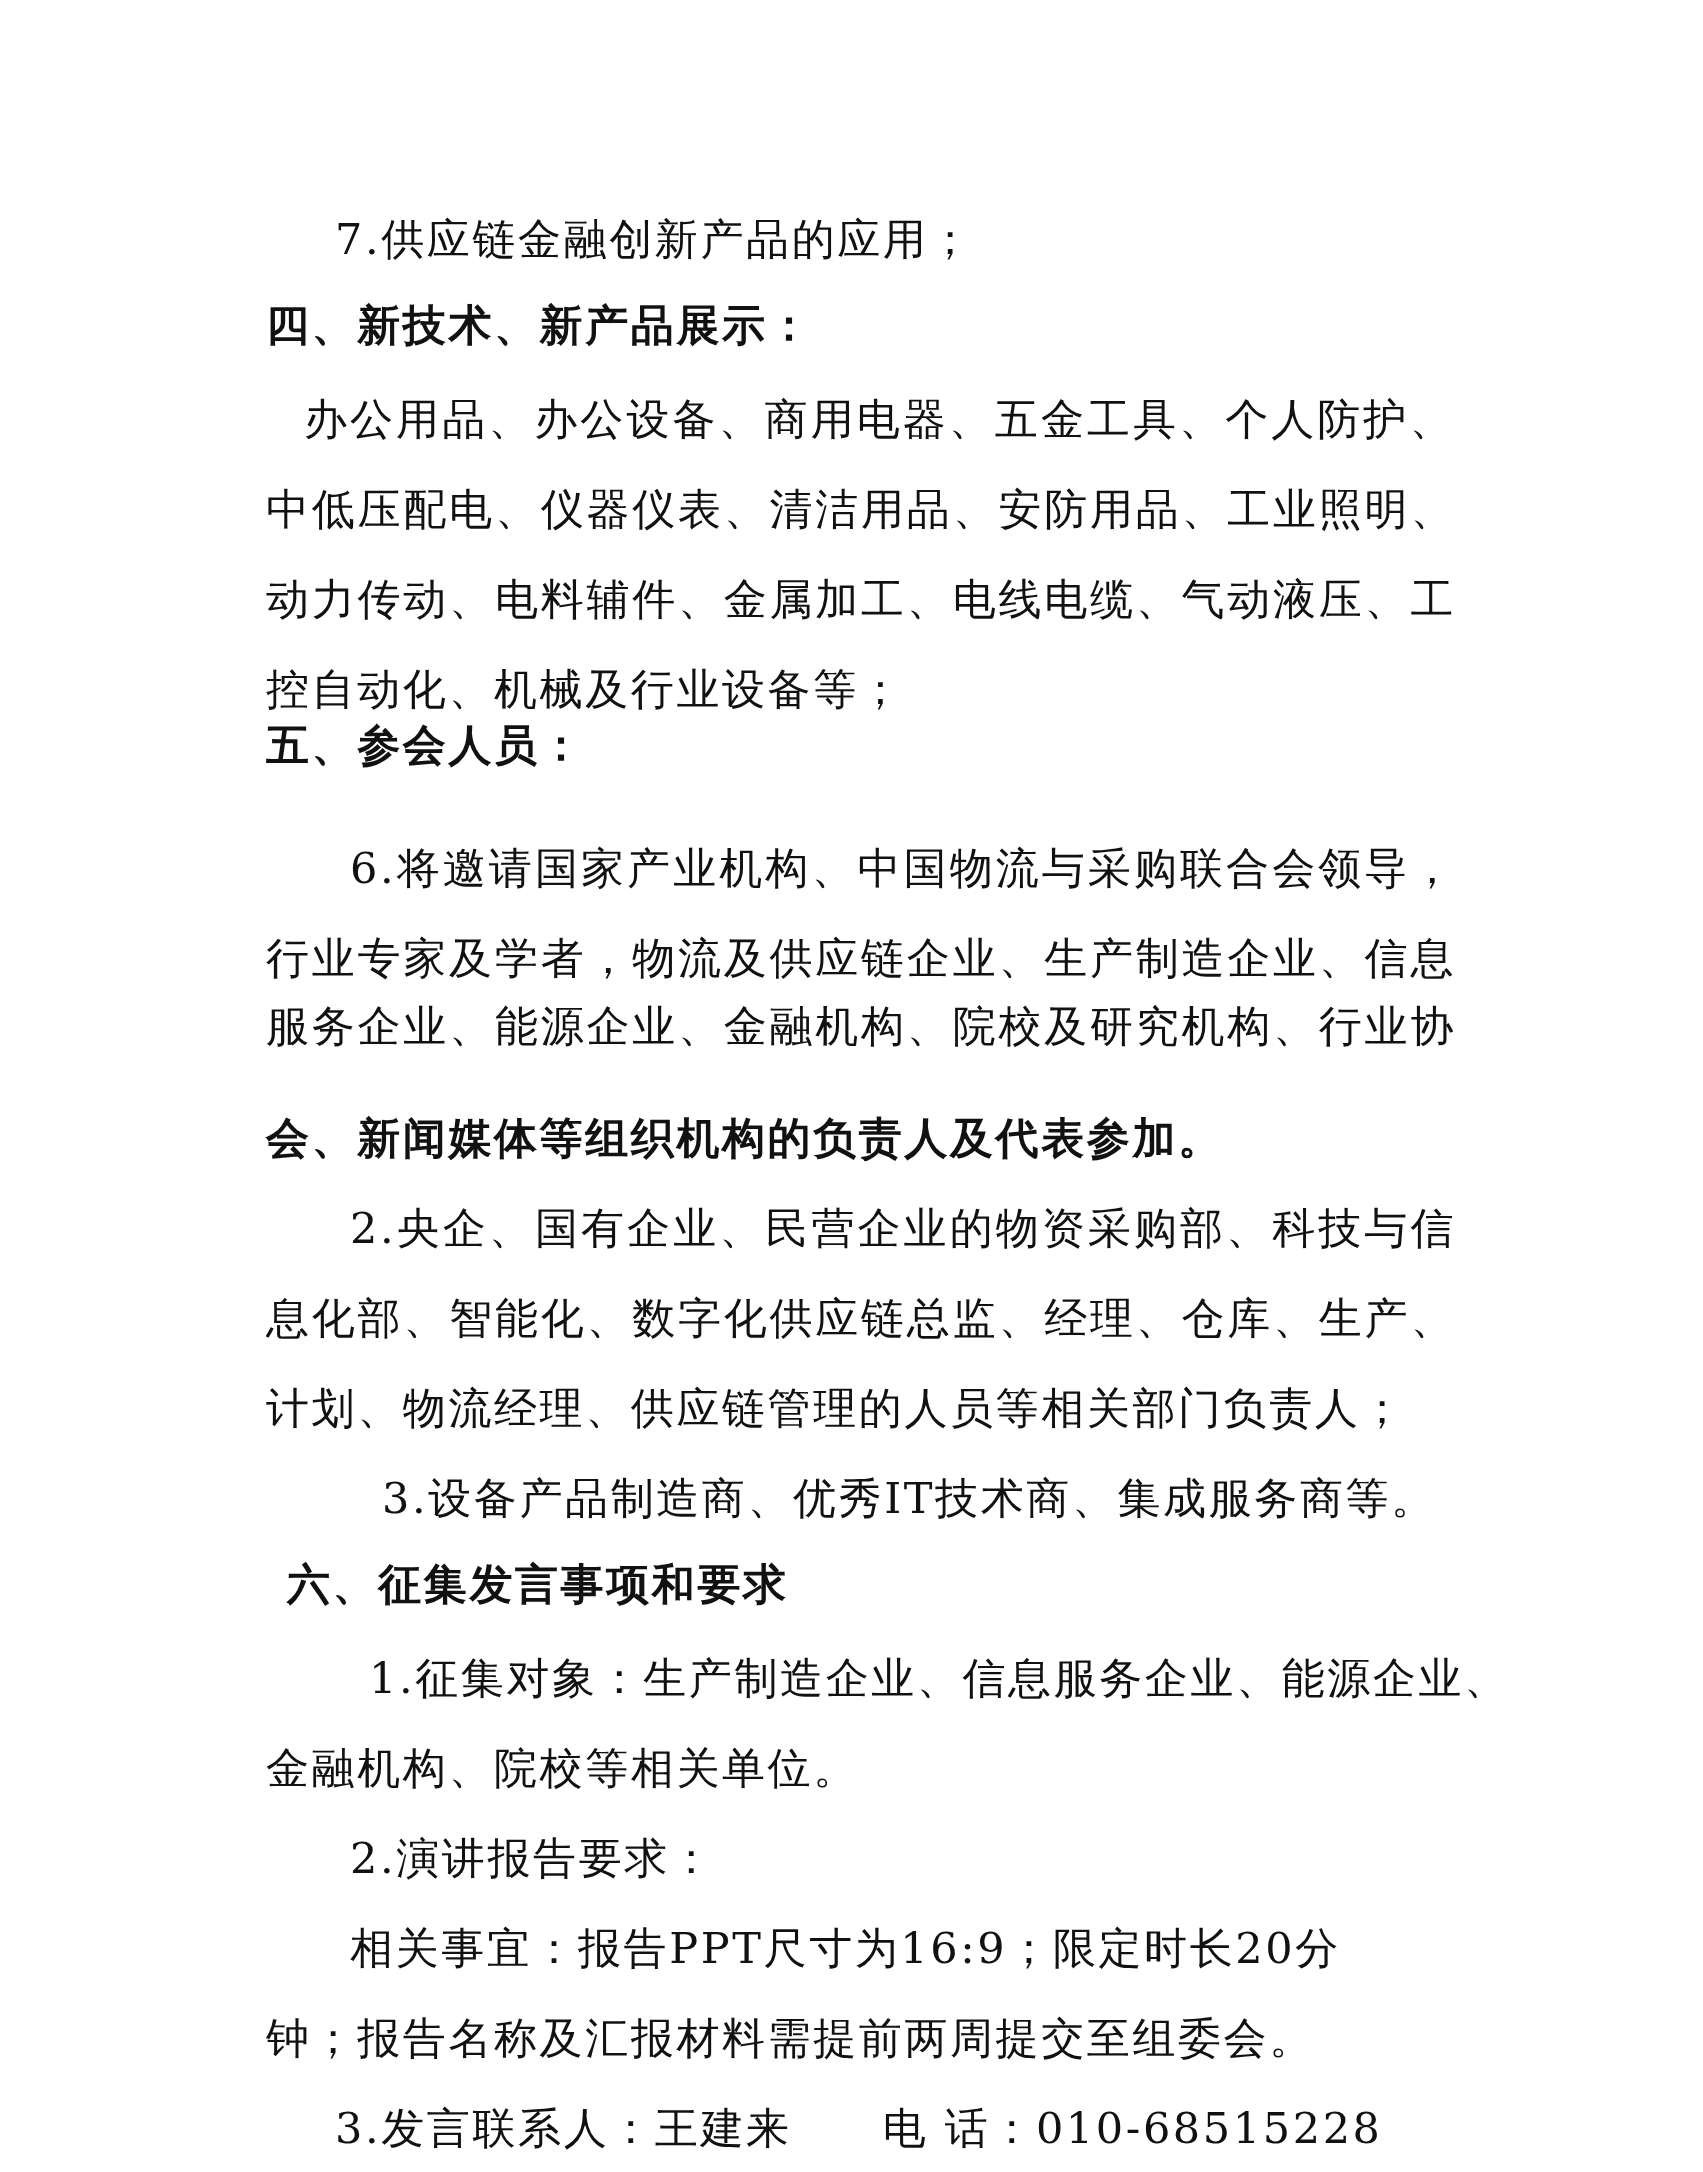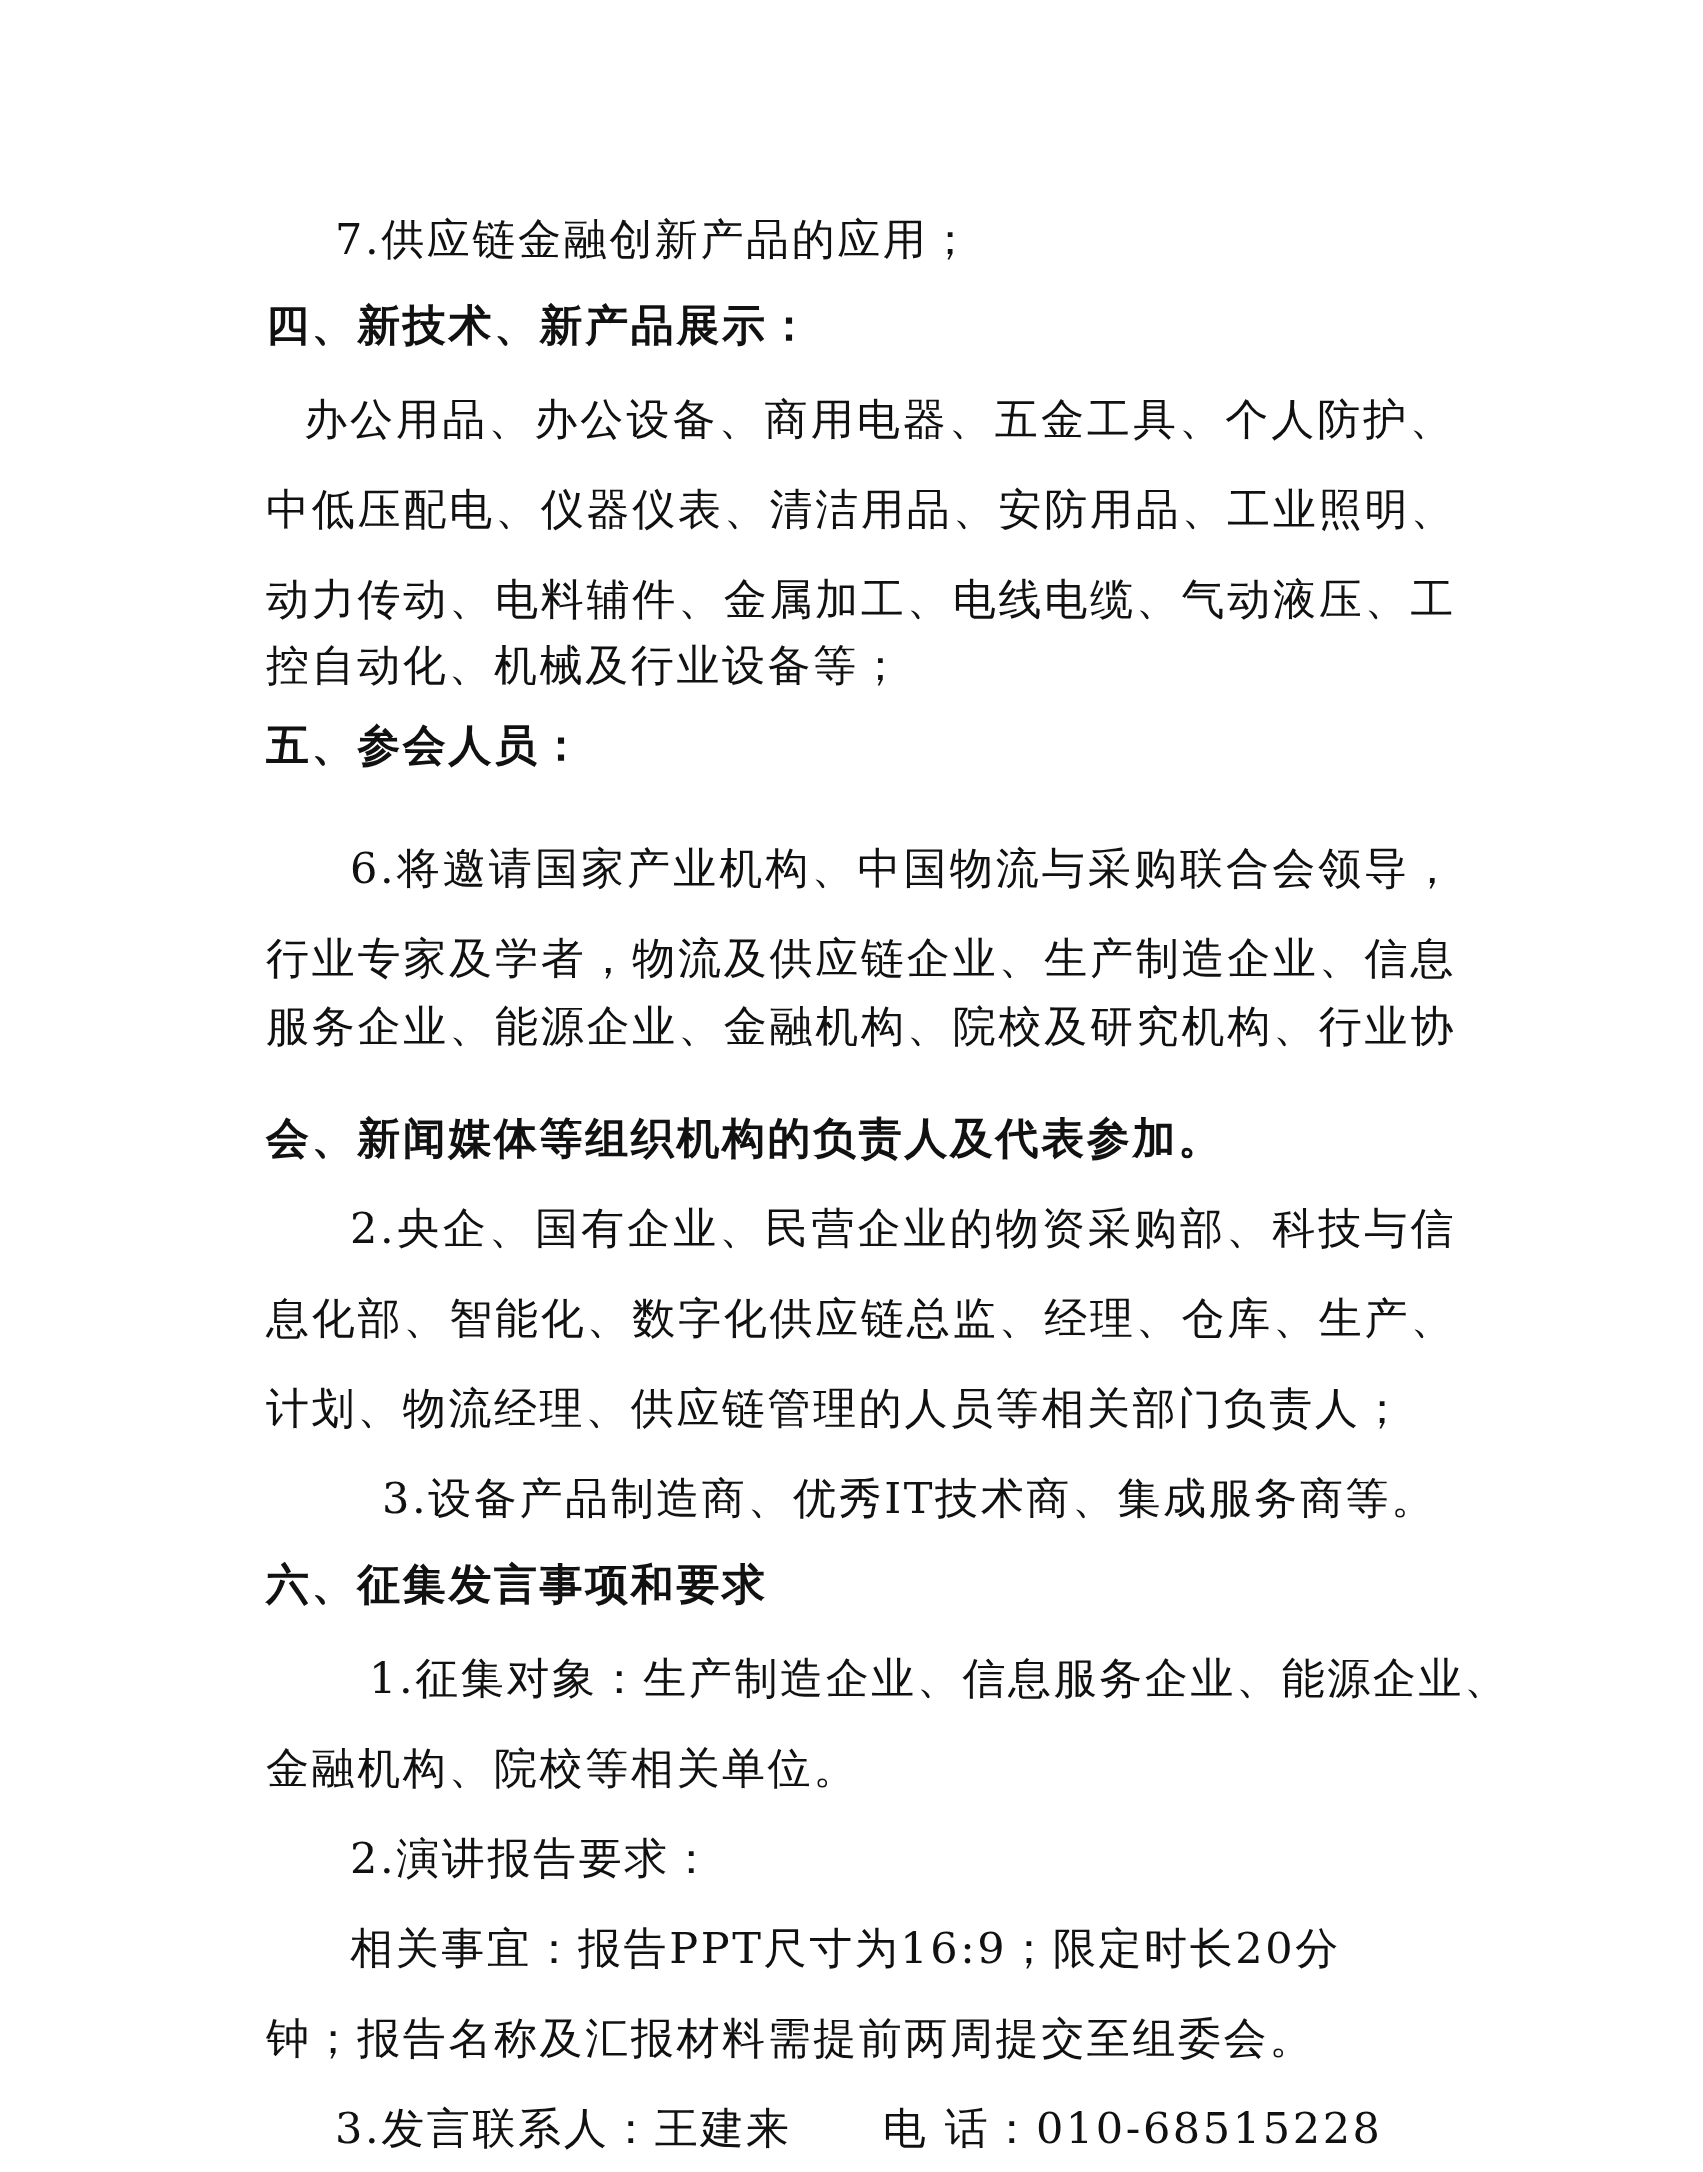--- a/index.html
+++ b/index.html
@@ -11,31 +11,31 @@
 </style>
 </head>
 <body>
 
 <div>
   <div class="line" style="top:213px;left:335px;">7.供应链金融创新产品的应用；</div>
   <div class="line h" style="top:303px;">四、新技术、新产品展示：</div>
   <div class="line just" style="top:393px;left:304px;width:1151px;">办公用品、办公设备、商用电器、五金工具、个人防护、</div>
   <div class="line just" style="top:483px;">中低压配电、仪器仪表、清洁用品、安防用品、工业照明、</div>
   <div class="line just" style="top:573px;">动力传动、电料辅件、金属加工、电线电缆、气动液压、工</div>
-  <div class="line" style="top:639px;">控自动化、机械及行业设备等；</div>
+  <div class="line" style="top:663px;">控自动化、机械及行业设备等；</div>
   <div class="line h" style="top:723px;">五、参会人员：</div>
   <div class="line just" style="top:842px;left:350px;width:1106px;">6.将邀请国家产业机构、中国物流与采购联合会领导，</div>
   <div class="line just" style="top:932px;">行业专家及学者，物流及供应链企业、生产制造企业、信息</div>
   <div class="line just" style="top:1000px;">服务企业、能源企业、金融机构、院校及研究机构、行业协</div>
   <div class="line" style="top:1112px;font-weight:bold;">会、新闻媒体等组织机构的负责人及代表参加。</div>
   <div class="line just" style="top:1202px;left:350px;width:1106px;">2.央企、国有企业、民营企业的物资采购部、科技与信</div>
   <div class="line just" style="top:1292px;">息化部、智能化、数字化供应链总监、经理、仓库、生产、</div>
   <div class="line" style="top:1382px;">计划、物流经理、供应链管理的人员等相关部门负责人；</div>
   <div class="line" style="top:1472px;left:350px;margin-left:32px;">3.设备产品制造商、优秀IT技术商、集成服务商等。</div>
-  <div class="line h" style="top:1562px;">六、征集发言事项和要求</div>
+  <div class="line h" style="top:1562px;margin-left:21px;">六、征集发言事项和要求</div>
   <div class="line just" style="top:1652px;left:369px;width:1106px;">1.征集对象：生产制造企业、信息服务企业、能源企业、</div>
   <div class="line" style="top:1742px;">金融机构、院校等相关单位。</div>
   <div class="line" style="top:1832px;left:350px;">2.演讲报告要求：</div>
   <div class="line" style="top:1922px;left:350px;">相关事宜：报告PPT尺寸为16:9；限定时长20分</div>
   <div class="line" style="top:2012px;">钟；报告名称及汇报材料需提前两周提交至组委会。</div>
   <div class="line" style="top:2102px;left:335px;">3.发言联系人：王建来　　电 话：010-68515228</div>
 
 </div>
 
 

